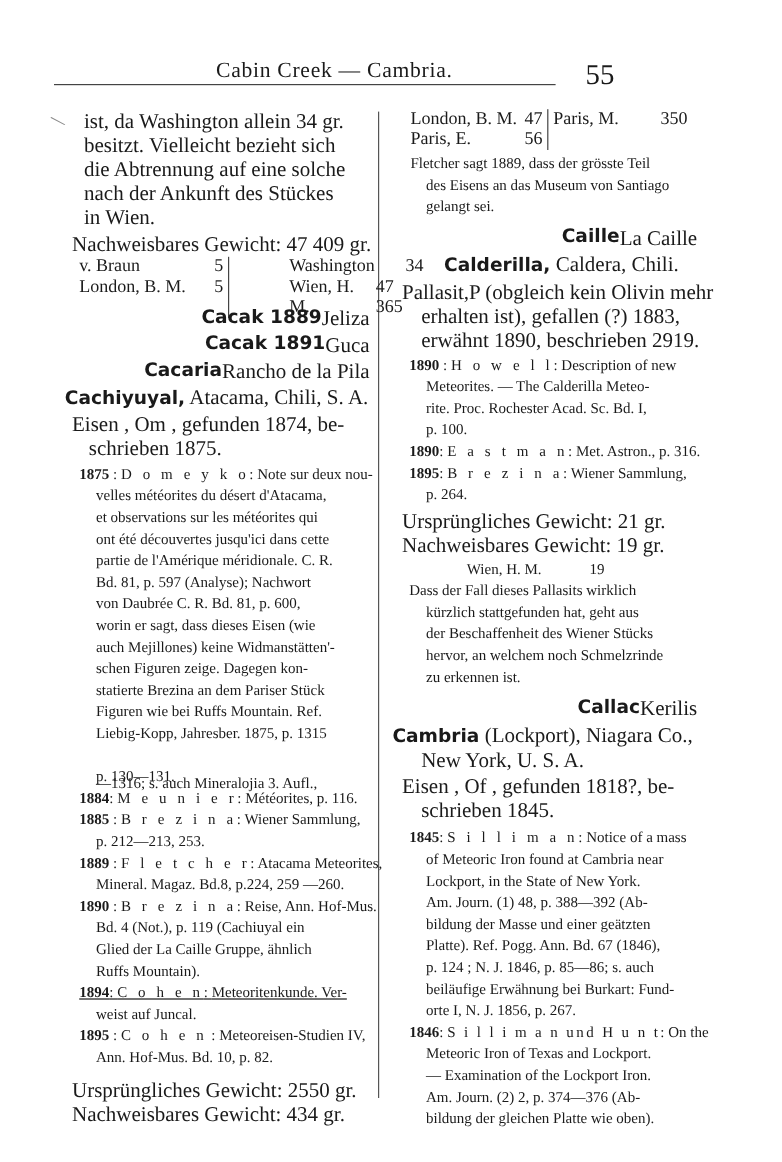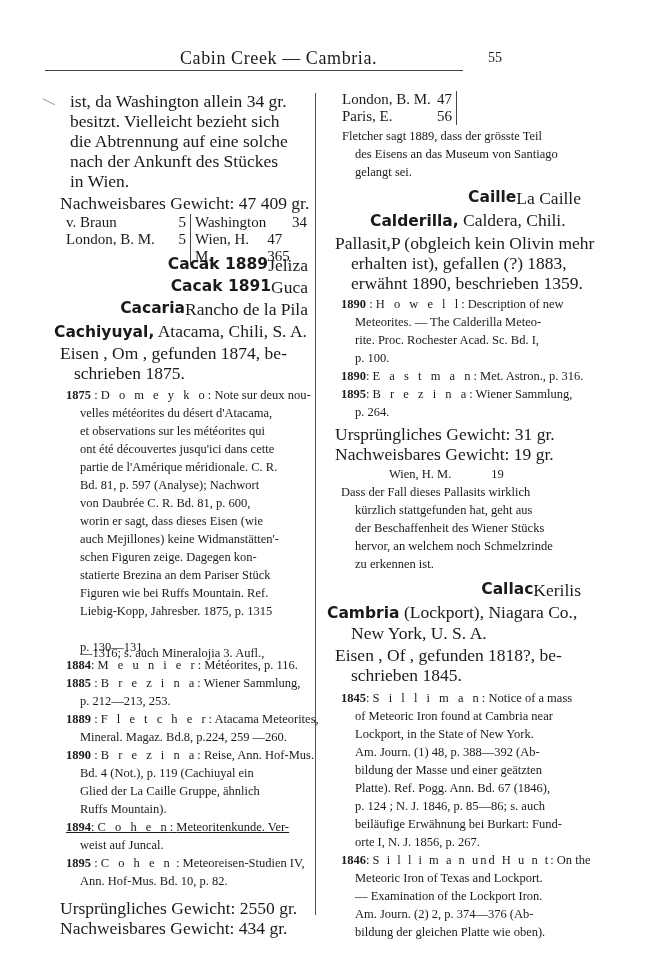--- a/index.html
+++ b/index.html
@@ -1,20 +1,20 @@
 <!DOCTYPE html>
 <html><head>
 <meta charset="utf-8">
 <style>
   html, body { margin: 0; padding: 0; background: #ffffff; }
   body { width: 652px; height: 968px; position: relative; overflow: hidden;
          font-family: "Liberation Serif", "DejaVu Serif", serif; color: #1a1a1a; }
   .header { position: absolute; left: 45px; top: 44px; width: 418px; height: 30px; }
   .header-title { position: absolute; left: 135px; top: 4px; font-size: 18px; letter-spacing: 0.6px; white-space: nowrap; }
-  .page-number { position: absolute; left: 443px; top: 6px; font-size: 14px; }
+  .page-number { position: absolute; left: 443px; top: 6px; font-size: 24px; }
   .rule { position: absolute; left: 45px; top: 70px; width: 418px; height: 1px; background: #444; }
   .col-divider { position: absolute; left: 315px; top: 93px; width: 1px; height: 822px; background: #555; }
   .mark { position: absolute; left: 45px; top: 95px; width: 10px; height: 10px; color: #888; font-size: 10px; transform: rotate(-35deg); }
 
   .col { position: absolute; top: 0; }
   .col.left { left: 60px; width: 248px; }
   .col.right { left: 327px; width: 254px; }
   .line { position: absolute; white-space: nowrap; }
   .big { font-size: 17.5px; }
   .sm { font-size: 12.5px; }
@@ -51,21 +51,21 @@
         <div class="cell">
             <span>v. Braun</span>
             <span>5</span>
           </div>
         <div class="cell">
             <span>London, B. M.</span>
             <span>5</span>
           </div>
       </div>
       <div class="vbar"></div>
-      <div style="width:112px;">
+      <div style="width:112px;margin-left:46px;">
         <div class="cell">
             <span>Washington</span>
             <span>34</span>
           </div>
         <div class="cell">
             <span>Wien, H. M.</span>
             <span>47 365</span>
           </div>
       </div>
     </div>
@@ -146,51 +146,61 @@
         <div class="cell">
             <span>London, B. M.</span>
             <span>47</span>
           </div>
         <div class="cell">
             <span>Paris,  E.</span>
             <span>56</span>
           </div>
       </div>
       <div class="vbar"></div>
+      <div style="width:112px;">
+        <div class="cell">
+            <span>Paris,  M.</span>
+            <span>350</span>
+          </div>
+        <div class="cell">
+            <span></span>
+            <span></span>
+          </div>
+      </div>
     </div>
     <div class="line sm" style="left:15px;top:129px;">Fletcher sagt 1889,  dass der grösste Teil</div>
     <div class="line sm" style="left:28px;top:147px;">des Eisens  an das Museum von Santiago</div>
     <div class="line sm" style="left:28px;top:165px;">gelangt sei.</div>
 
     <div class="line just" style="left:0px;top:188px;width:254px;">
       <span class="bold">Caille</span>
       <span class="big">La Caille</span>
     </div>
     <div class="line" style="left:0px;top:210px;margin-left:43px;">
       <span class="bold">Calderilla,</span><span class="big"> Caldera, Chili.</span>
     </div>
     <div class="line big" style="left:8px;top:233px;">Pallasit,P (obgleich kein Olivin mehr</div>
     <div class="line big" style="left:24px;top:253px;">erhalten ist),   gefallen (?) 1883,</div>
-    <div class="line big" style="left:24px;top:273px;">erwähnt 1890, beschrieben 1359.</div>
+    <div class="line big" style="left:24px;top:273px;">erwähnt 1890, beschrieben 2919.</div>
 
     <div class="line sm" style="left:14px;top:297px;">
       <span class="yr">1890</span> : <span class="sp">H o w e l l</span>: <span>Description  of  new</span>
     </div>
     <div class="line sm" style="left:28px;top:315px;">Meteorites. — The  Calderilla Meteo-</div>
     <div class="line sm" style="left:28px;top:333px;">rite. Proc. Rochester Acad. Sc. Bd. I,</div>
     <div class="line sm" style="left:28px;top:351px;">p. 100.</div>
     <div class="line sm" style="left:14px;top:369px;">
       <span class="yr">1890</span>: <span class="sp">E a s t m a n</span>: <span>Met. Astron., p. 316.</span>
     </div>
     <div class="line sm" style="left:14px;top:387px;">
       <span class="yr">1895</span>: <span class="sp">B r e z i n a</span>:  <span>Wiener Sammlung,</span>
     </div>
     <div class="line sm" style="left:28px;top:405px;">p. 264.</div>
 
-    <div class="line big" style="left:8px;top:424px;">Ursprüngliches Gewicht: 31 gr.</div>
+    <div class="line big" style="left:8px;top:424px;">Ursprüngliches Gewicht: 21 gr.</div>
     <div class="line big" style="left:8px;top:444px;">Nachweisbares Gewicht:  19 gr.</div>
     <div class="line sm" style="left:62px;top:467px;">
       <span>Wien, H. M.</span><span style="display:inline-block;width:40px;"></span><span>19</span>
     </div>
     <div class="line sm" style="left:14px;top:485px;">Dass  der Fall  dieses Pallasits  wirklich</div>
     <div class="line sm" style="left:28px;top:503px;">kürzlich  stattgefunden  hat,  geht aus</div>
     <div class="line sm" style="left:28px;top:521px;font-family:Liberation Serif, serif;">der Beschaffenheit  des  Wiener Stücks</div>
     <div class="line sm" style="left:28px;top:539px;">hervor, an welchem  noch Schmelzrinde</div>
     <div class="line sm" style="left:28px;top:557px;">zu  erkennen  ist.</div>
 

